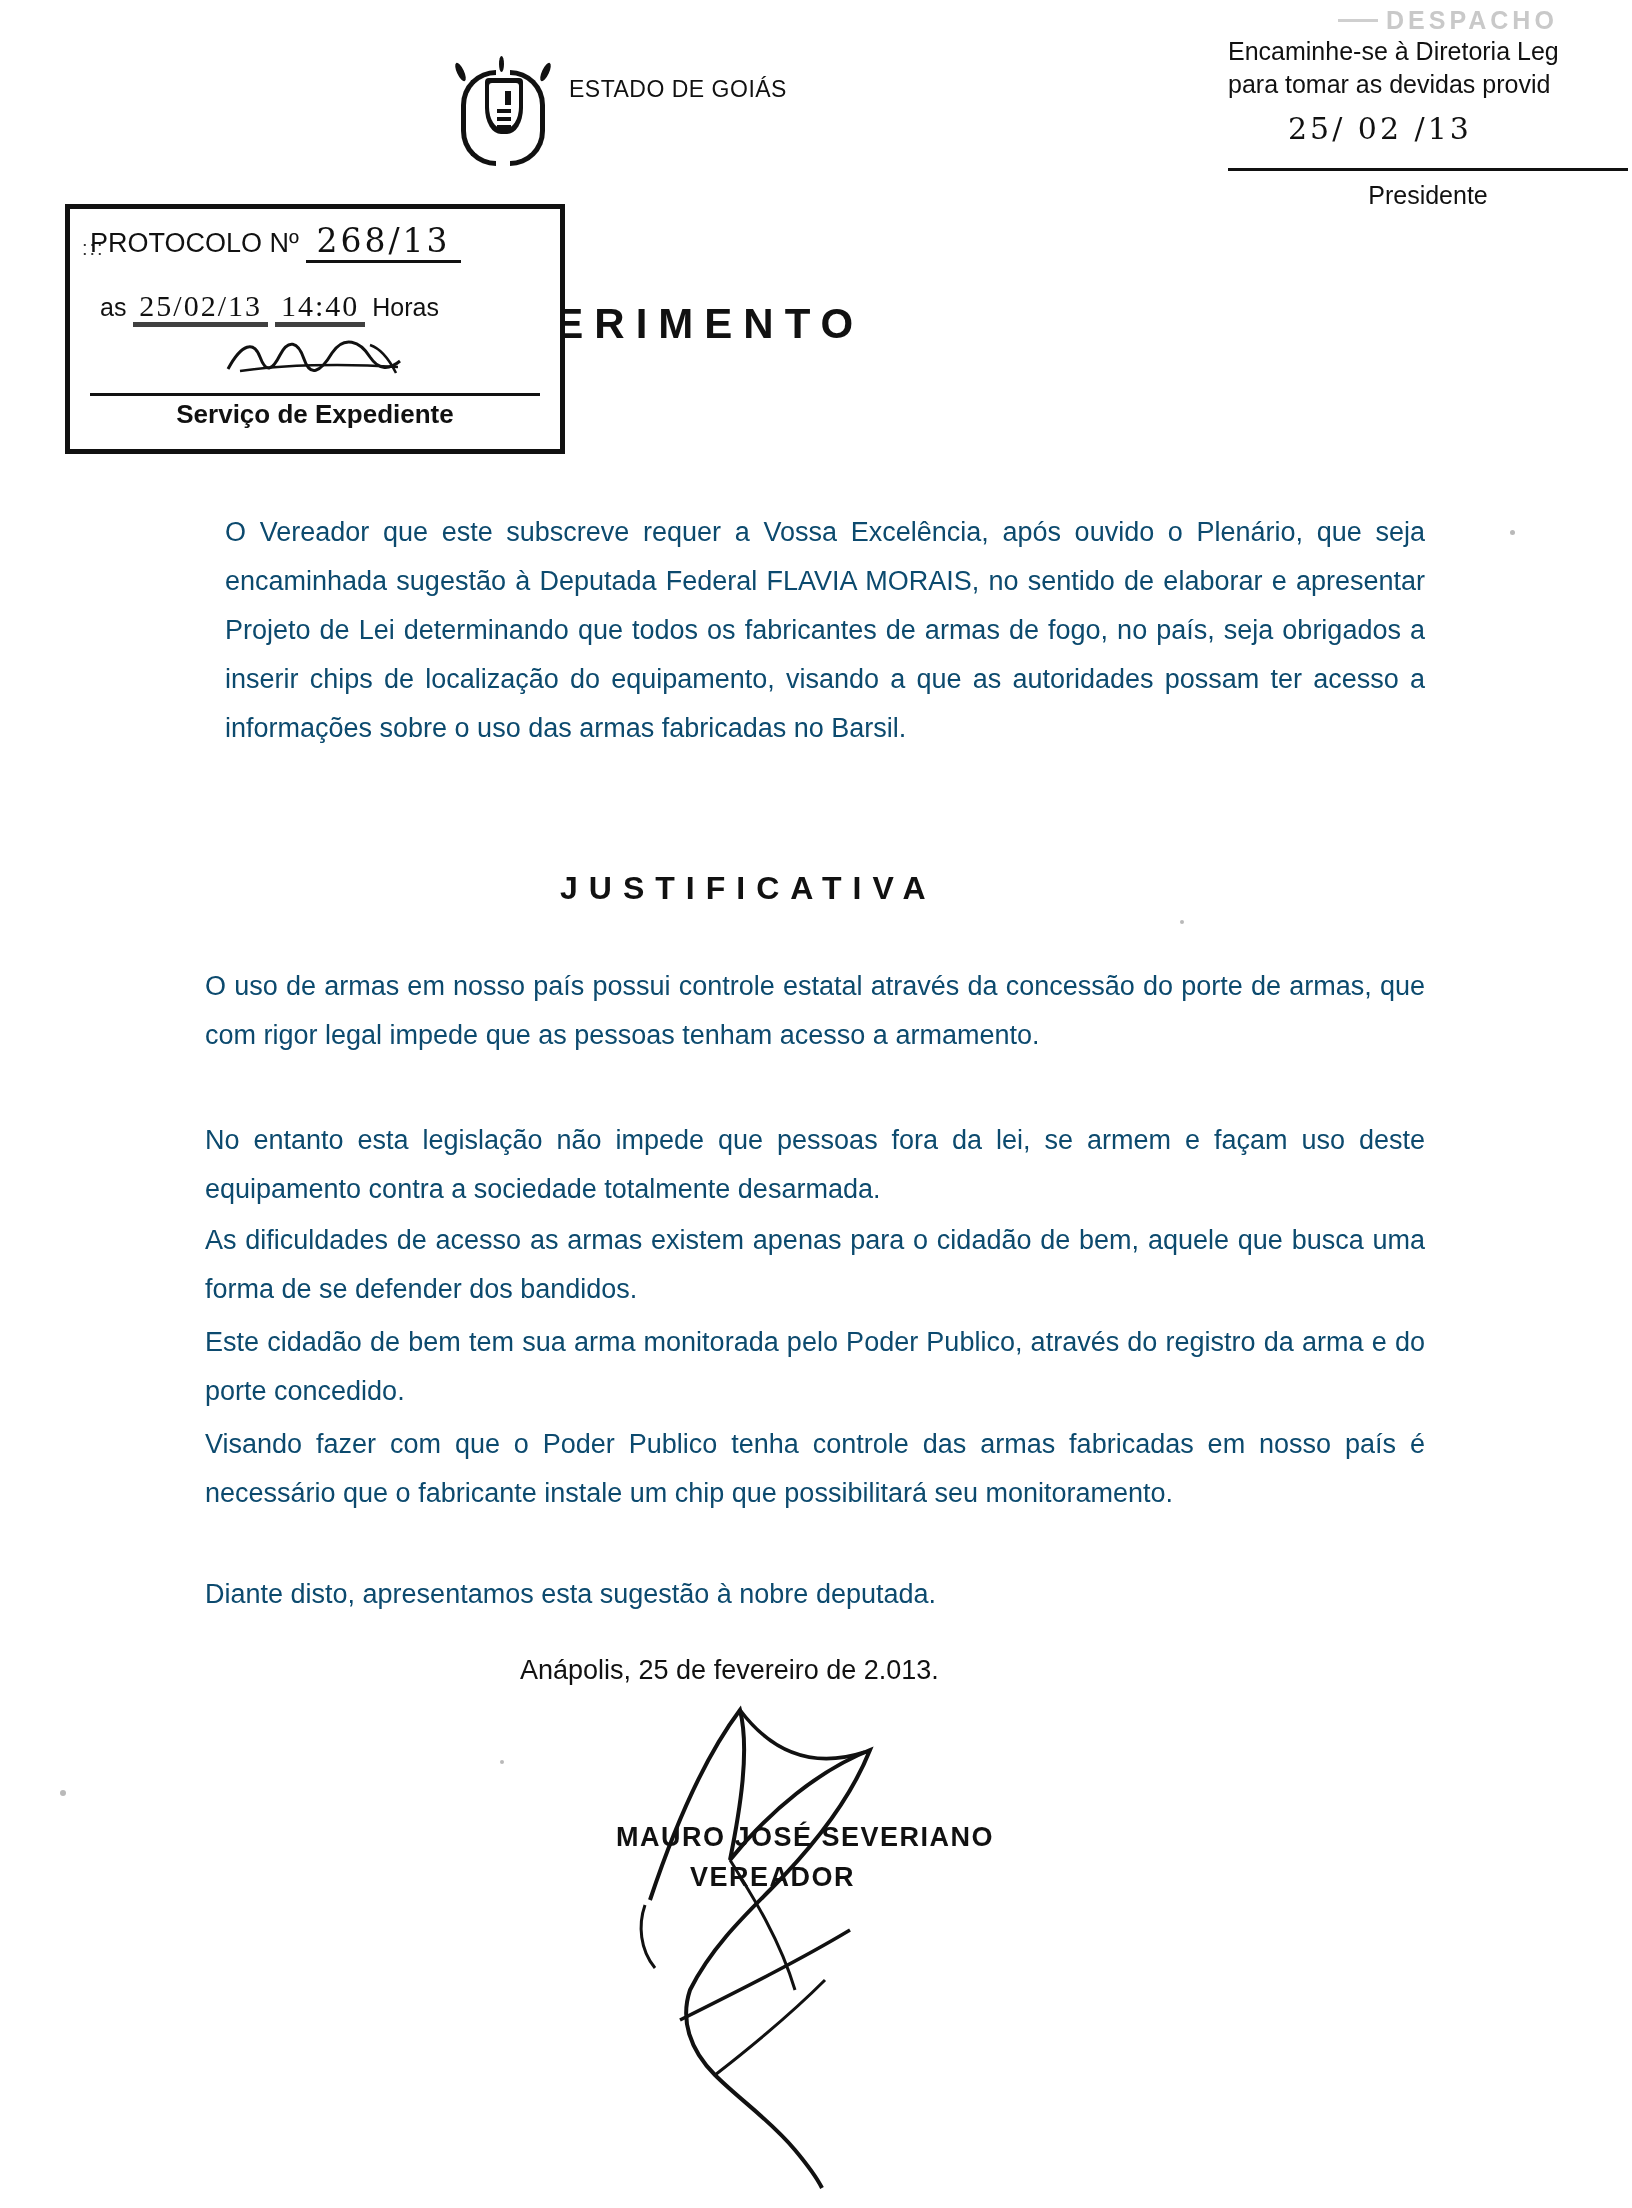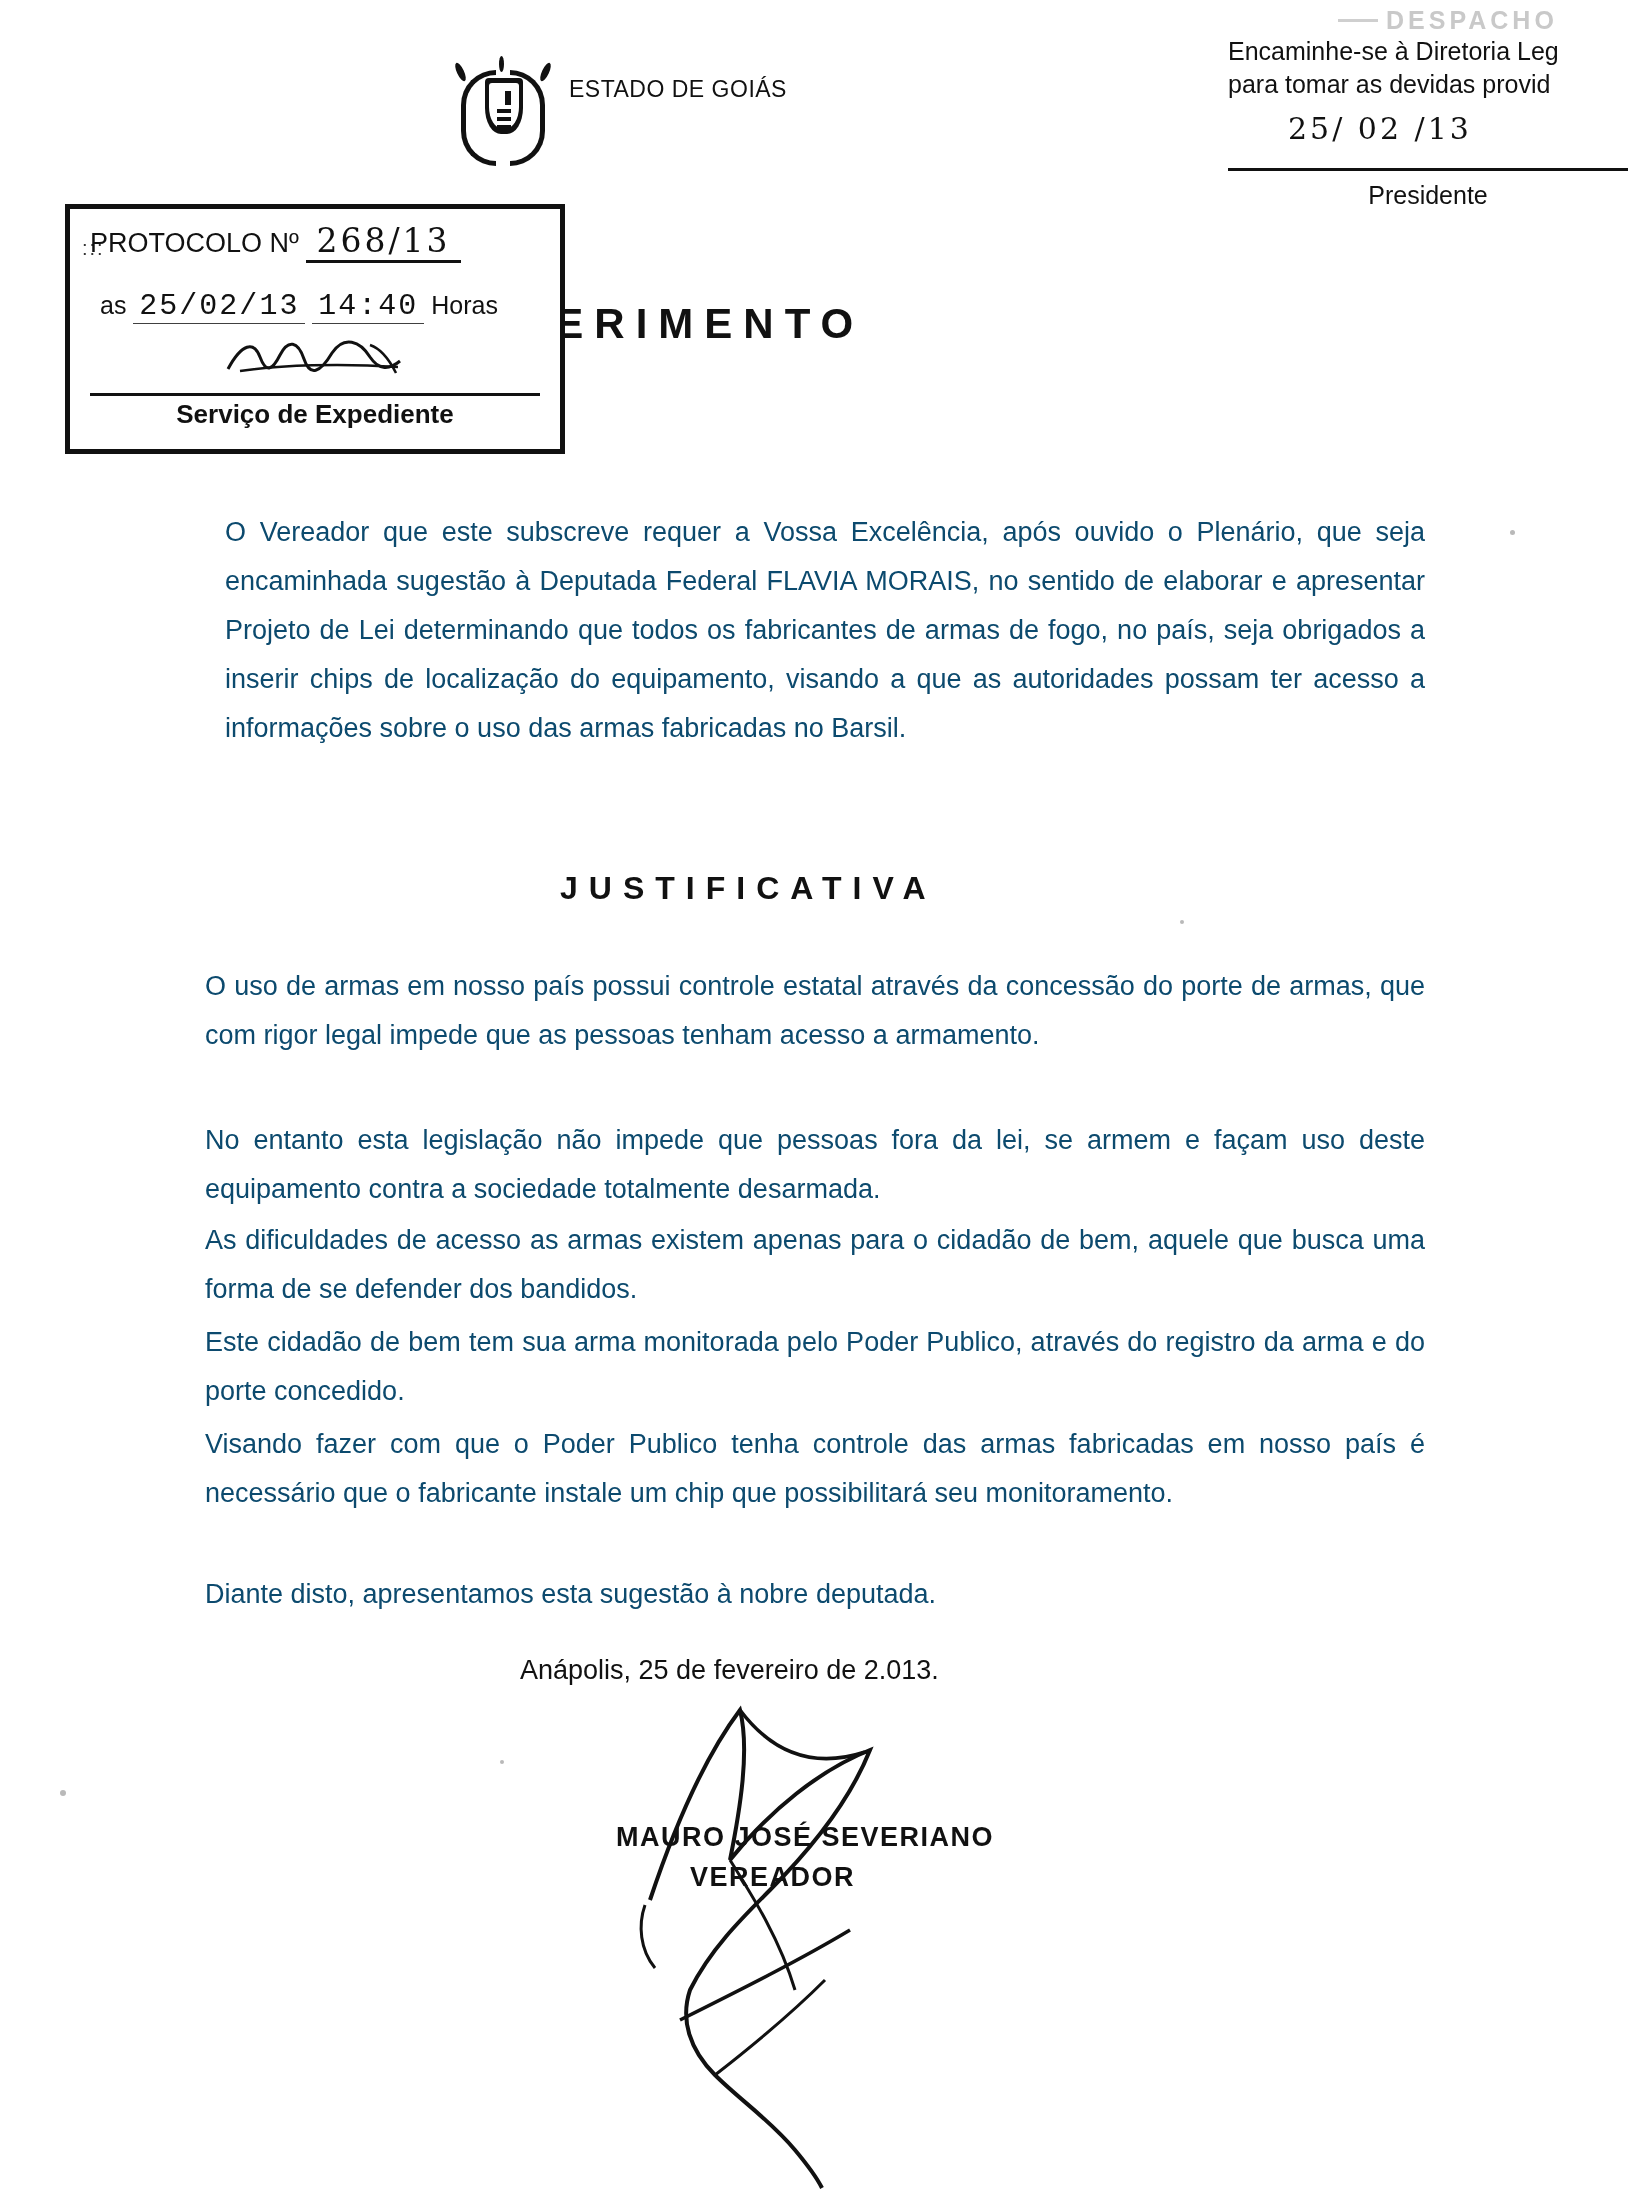--- a/index.html
+++ b/index.html
@@ -167,23 +167,23 @@
     white-space: nowrap;
   }
   #protocolo .row2 {
     position: absolute;
     left: 30px;
     top: 80px;
     font-size: 25px;
     white-space: nowrap;
   }
   #protocolo .hand {
-    font-family: Liberation Mono, monospace;
+    font-family: Liberation Serif, serif;
     letter-spacing: 2px;
-    border-bottom: 1px solid #404040;
+    border-bottom: 5px solid #404040;
     padding: 0 6px;
   }
   #protocolo .hand-num {
     font-family: "DejaVu Serif", serif;
     font-size: 33px;
     letter-spacing: 3px;
     border-bottom: 3px solid #111;
     padding: 0 10px;
   }
   #protocolo .sig {

